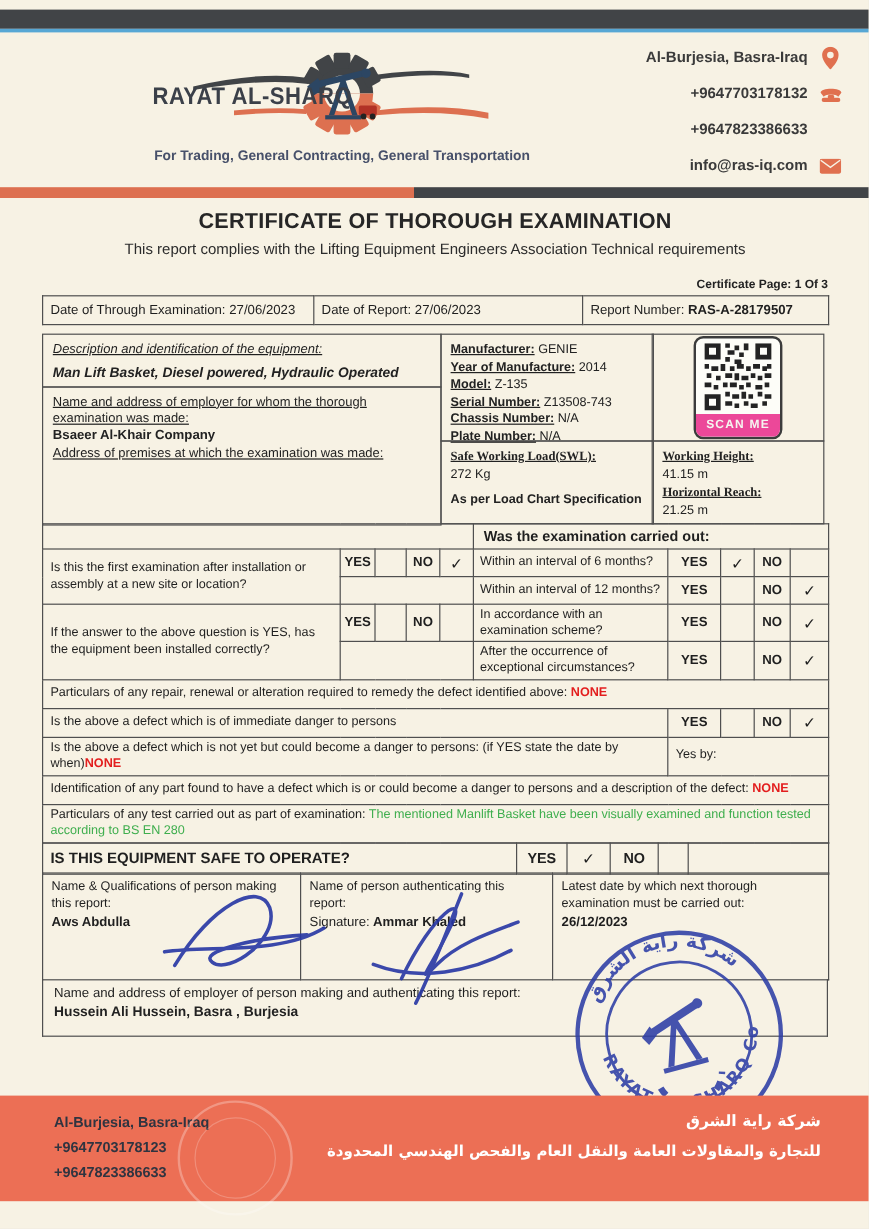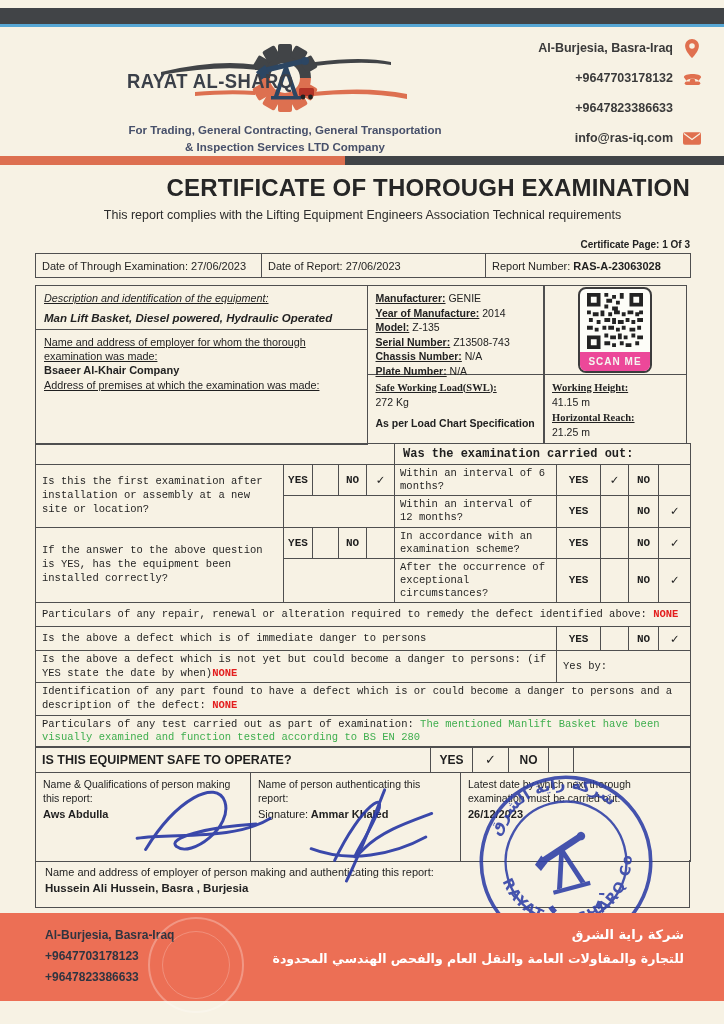--- a/index.html
+++ b/index.html
@@ -24,21 +24,21 @@
   .cicon { width:20px; margin-left:9px; display:flex; justify-content:center; }
   .cicon.empty { height:1px; }
 
   
   .divider { position:absolute; top:156px; left:0; width:724px; height:9px; display:flex; }
   .divider .seg1 { width:345px; background:#dd7050; }
   .divider .seg2 { flex:1; background:#414447; }
 
   
   .doc { position:absolute; top:174px; left:35px; width:655px; }
-  .title { text-align:right; font-size:24px; font-weight:bold; color:#262626; letter-spacing:.2px; margin-bottom:6px; }
+  .title { text-align:center; font-size:18px; font-weight:bold; color:#262626; letter-spacing:.2px; margin-bottom:6px; }
   .subtitle { text-align:center; font-size:12.5px; color:#2c2c2c; margin-bottom:17px; }
   .certpage { text-align:right; font-size:10px; font-weight:bold; margin-bottom:3px; }
 
   table { border-collapse:collapse; table-layout:fixed; width:655px; background:transparent; }
   td { border:1.5px solid #4f4f4f; padding:2px 6px; font-size:10.5px; vertical-align:middle; color:#1f1f1f; }
 
   table.dates td { height:24px; font-size:11px; }
   .b { font-weight:bold; }
   .red { color:#e31e1e; font-weight:bold; }
   .green { color:#3fae4e; }
@@ -60,21 +60,21 @@
   .mrow .k { font-weight:bold; text-decoration:underline; }
   .whrow { font-size:10.5px; line-height:15px; }
   .whrow .k { font-weight:bold; text-decoration:underline;font-family:Liberation Serif, serif; }
 
   
   .qrbox { width:74px; height:86px; margin:0 auto; border:2px solid #3c3c3c; border-radius:8px; overflow:hidden; background:#fdfdf8; }
   .qrbox svg { display:block; margin:4px auto 0; }
   .qrcap { height:19px; background:#ec4899; color:#f5f5f0; font-size:10px; font-weight:bold; letter-spacing:1px; text-align:center; line-height:19px; margin-top:3px; }
 
   
-  table.exam { margin-top:-1.5px;font-family:Liberation Mono, monospace; }
+  table.exam { margin-top:-1.5px; }
   td.q { font-size:10.5px; line-height:1.3; }
   td.sq { font-size:10.5px; line-height:1.25; padding:2px 5px; }
   td.yn { text-align:center; font-weight:bold; font-size:11px; padding:2px 2px; }
   td.tk { text-align:center; font-size:13px; padding:0; }
   td.cohdr { font-weight:bold; font-size:12px; padding-left:8px; }
   td.full { font-size:10.5px; line-height:1.3; }
   table.safe { margin-top:-1.5px; }
   td.safeq { font-weight:bold; font-size:12.5px; }
   table.safe td.yn { font-size:12px; }
 
@@ -176,21 +176,20 @@
         <rect x="146" y="66" width="30" height="3.5" fill="#2c4663"></rect>
         <rect x="174" y="58" width="15" height="8" rx="1.5" fill="#b23226"></rect>
         <circle cx="178" cy="67" r="2.4" fill="#222"></circle>
         <circle cx="185.5" cy="67" r="2.4" fill="#222"></circle>
       </g>
     </svg>
     <span class="en">RAYAT AL-SHARQ</span>
   </div>
   <div class="tagline">
     <div>For Trading, General Contracting, General Transportation</div>
-    <div>&amp; Inspection Services LTD Company</div>
   </div>
 
   <div class="contact">
     <div class="crow">
       <span class="ctxt">Al-Burjesia, Basra-Iraq</span>
       <span class="cicon">
         <svg width="14" height="19" viewBox="0 0 16 22">
             <path d="M8 0C3.6 0 0 3.6 0 8c0 6.2 8 14 8 14s8-7.8 8-14c0-4.4-3.6-8-8-8z" fill="#e0704f"></path>
             <circle cx="8" cy="8" r="3.2" fill="#f7f2e4"></circle>
           </svg>
@@ -235,21 +234,21 @@
     <table class="dates">
       <colgroup>
           <col style="width:226px">
           <col style="width:224px">
           <col style="width:205px">
         </colgroup>
       <tbody>
           <tr>
         <td><span>Date of Through Examination:</span> <span>27/06/2023</span></td>
         <td><span>Date of Report:</span> <span>27/06/2023</span></td>
-        <td><span>Report Number:</span> <span class="b">RAS-A-23063028</span></td>
+        <td><span>Report Number:</span> <span class="b">RAS-A-28179507</span></td>
       </tr>
     </tbody>
       </table>
 
     <div class="equip">
       <div class="ecol1">
         <div class="ebox e1">
           <div class="lblu">Description and identification of the equipment:</div>
           <div class="bval">Man Lift Basket, Diesel powered, Hydraulic Operated</div>
         </div>

